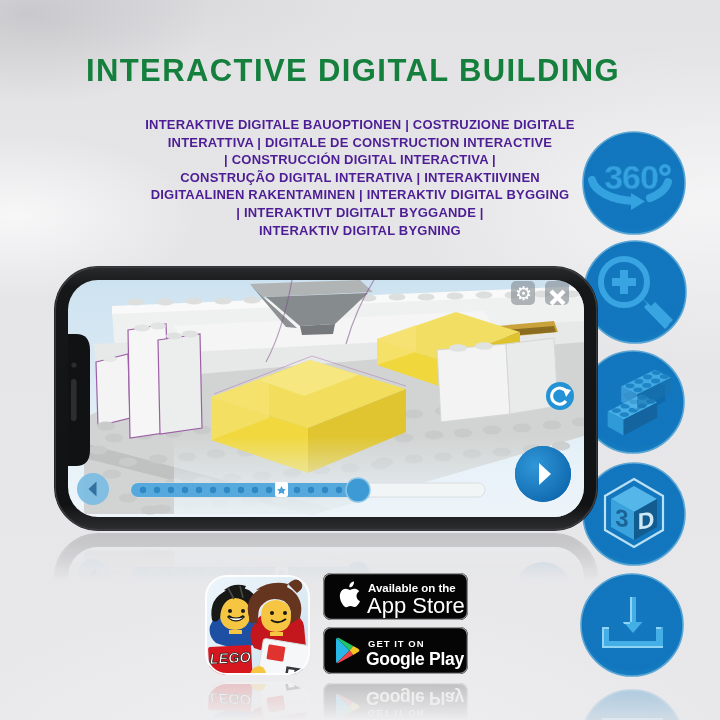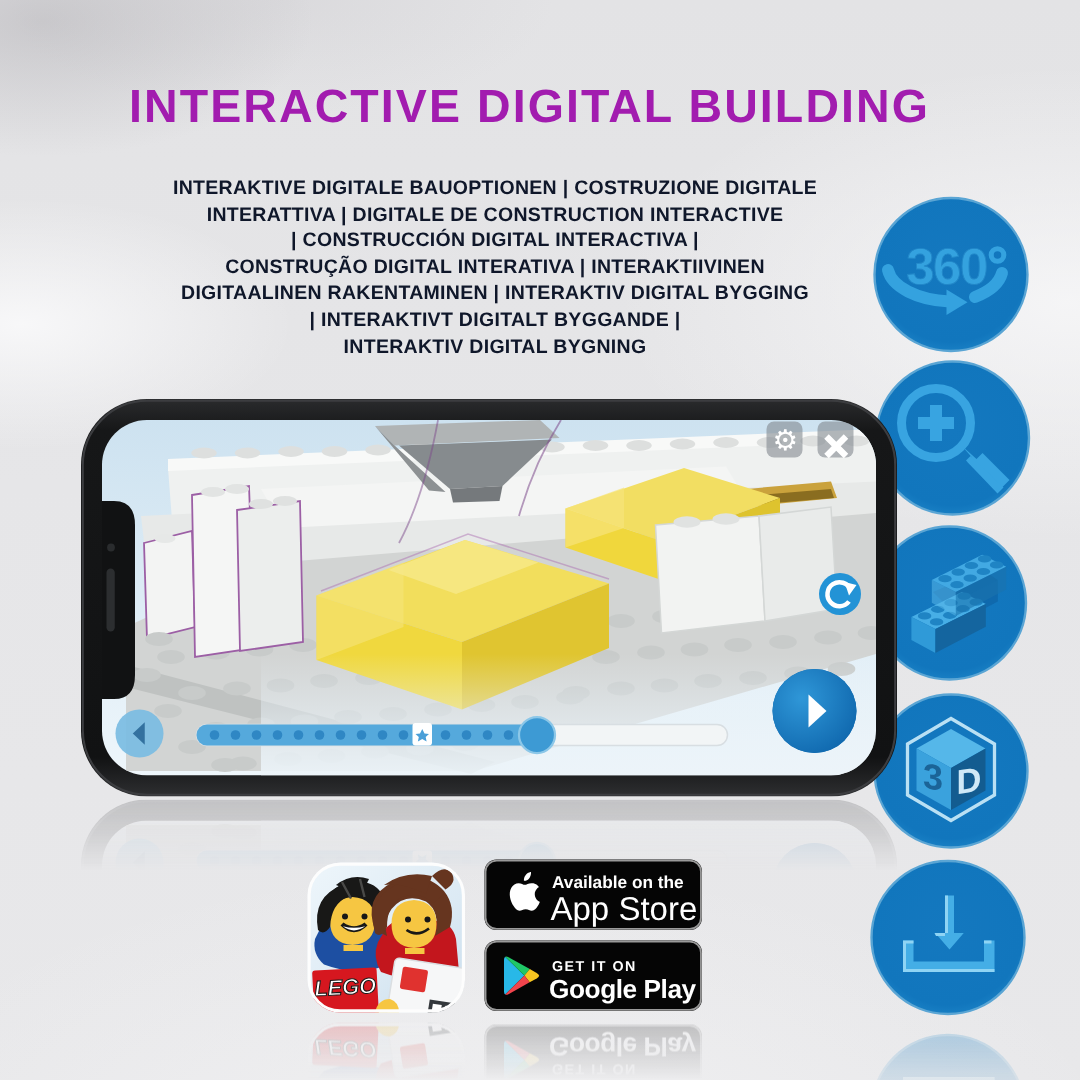--- a/index.html
+++ b/index.html
@@ -12,23 +12,23 @@
       radial-gradient(ellipse 300px 150px at 4% 2%, rgba(170,168,173,0.45), rgba(170,168,173,0) 60%),
       radial-gradient(ellipse 260px 110px at 26% 0%, rgba(192,190,195,0.25), rgba(192,190,195,0) 70%),
       radial-gradient(ellipse 260px 120px at 2% 30%, rgba(252,252,253,0.8), rgba(252,252,253,0) 70%),
       radial-gradient(ellipse 420px 220px at 99% 28%, rgba(250,250,251,0.75), rgba(250,250,251,0) 72%),
       radial-gradient(ellipse 600px 280px at 45% 108%, rgba(246,246,247,0.6), rgba(246,246,247,0) 72%),
       linear-gradient(to bottom, #e3e3e5 0%, #e6e6e8 45%, #e8e8ea 100%);}
   #phone{-webkit-box-reflect: below 2px linear-gradient(transparent 82%, rgba(0,0,0,0.20) 100%);}
   #icons{-webkit-box-reflect: below 10px linear-gradient(transparent 90%, rgba(0,0,0,0.28) 100%);}
   #badges{-webkit-box-reflect: below 5px linear-gradient(transparent 64%, rgba(0,0,0,0.20) 100%);}
   #title{top:53px;left:0;width:706px;text-align:center;
-    font-size:31px;font-weight:bold;letter-spacing:1.4px;color:#a21caf;}
+    font-size:31px;font-weight:bold;letter-spacing:1.4px;color:#15803d;}
   #subtitle{top:116px;left:0;width:660px;text-align:center;
-    font-size:13px;font-weight:bold;color:#0f172a;line-height:17.6px;letter-spacing:0.2px;}
+    font-size:13px;font-weight:bold;color:#4c1d95;line-height:17.6px;letter-spacing:0.2px;padding-left:30px;}
 </style>
 </head>
 <body>
 <div id="stage">
 
   <div id="bgfx"></div>
 
   <div class="abs" id="title">INTERACTIVE DIGITAL BUILDING</div>
 
   <div class="abs" id="subtitle">

